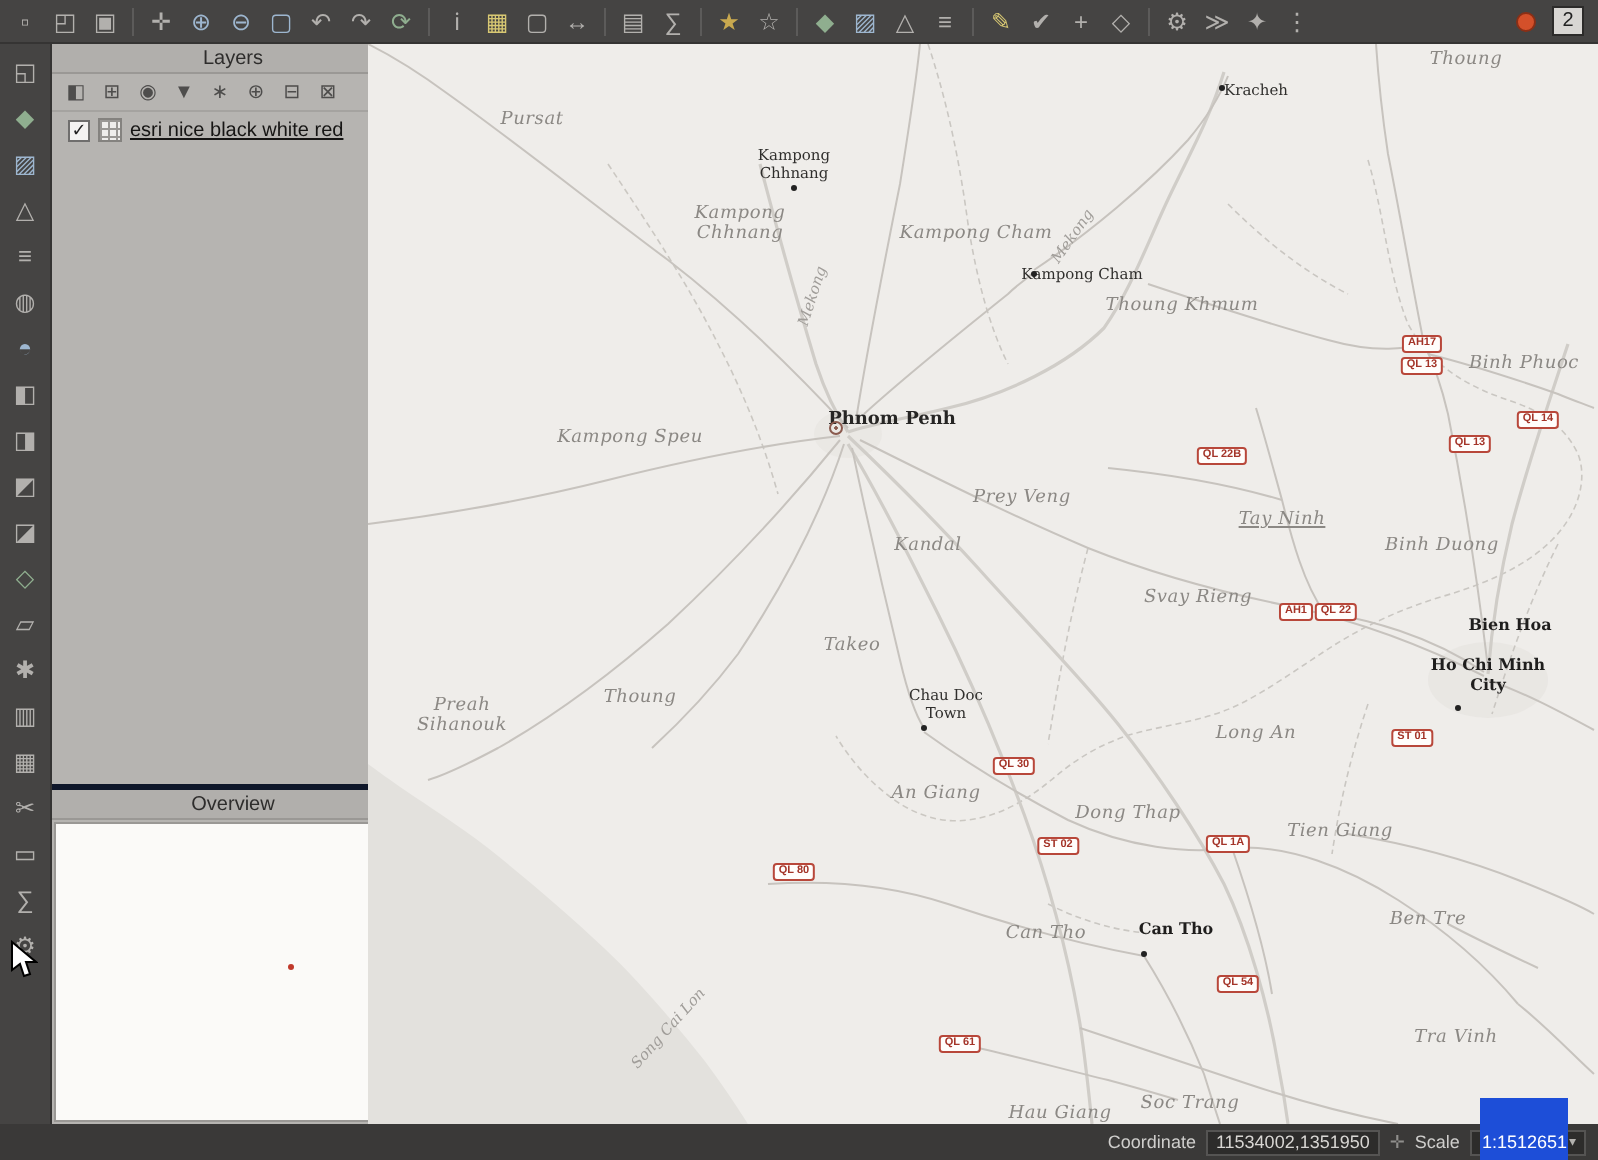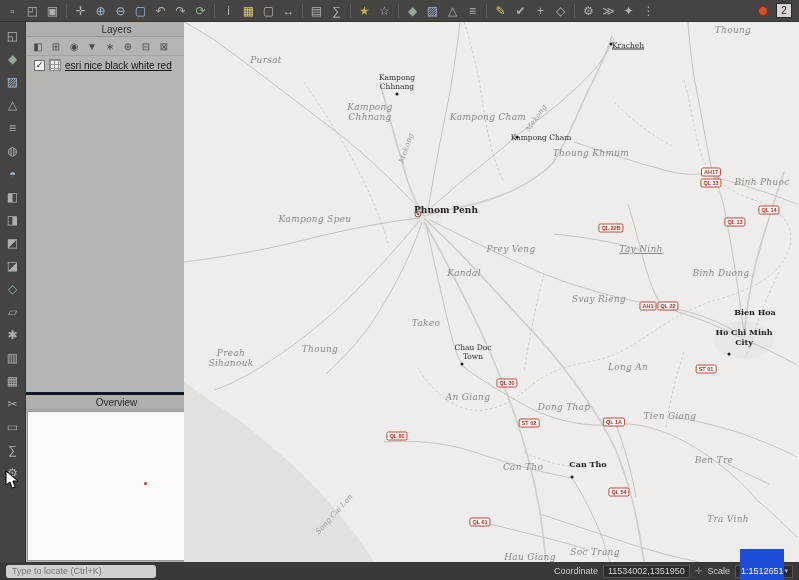--- a/index.html
+++ b/index.html
@@ -258,21 +258,21 @@
       </div>
       <div class="mlabel prov" style="left: 407px; top: 131px;">
         <div>Thoung Khmum</div>
       </div>
       <div class="mlabel prov" style="left: 578px; top: 160px;">
         <div>Binh Phuoc</div>
       </div>
       <div class="mlabel prov" style="left: 131px; top: 197px;">
         <div>Kampong Speu</div>
       </div>
-      <div class="mlabel prov" style="left: 457px; top: 227px; text-decoration: underline;">
+      <div class="mlabel prov" style="left: 457px; top: 238px; text-decoration: underline;">
         <div>Tay Ninh</div>
       </div>
       <div class="mlabel prov" style="left: 327px; top: 227px;">
         <div>Prey Veng</div>
       </div>
       <div class="mlabel prov" style="left: 280px; top: 251px;">
         <div>Kandal</div>
       </div>
       <div class="mlabel prov" style="left: 537px; top: 251px;">
         <div>Binh Duong</div>
@@ -310,21 +310,21 @@
       </div>
       <div class="mlabel prov" style="left: 346px; top: 503px; margin-top: 32px;">
         <div>Hau Giang</div>
       </div>
       <div class="mlabel prov" style="left: 504px; top: 497px; margin-left: 40px;">
         <div>Tra Vinh</div>
       </div>
       <div class="mlabel prov" style="left: 411px; top: 530px;">
         <div>Soc Trang</div>
       </div>
-      <div class="mlabel city" style="left: 444px; top: 23px; text-decoration: underline;">
+      <div class="mlabel city" style="left: 444px; top: 23px;">
         <div>Kracheh</div>
       </div>
       <div class="mlabel city" style="left: 213px; top: 60px;">
         <div>Kampong</div>
         <div>Chhnang</div>
       </div>
       <div class="mlabel city" style="left: 357px; top: 115px;">
         <div>Kampong Cham</div>
       </div>
       <div class="mlabel city" style="left: 289px; top: 330px;">
@@ -375,21 +375,20 @@
       <div class="mdot" style="left: 213px; top: 72px;"></div>
       <div class="mdot" style="left: 333px; top: 115px;"></div>
       <div class="mdot" style="left: 278px; top: 342px;"></div>
       <div class="mdot" style="left: 388px; top: 455px;"></div>
       <div class="mdot" style="left: 545px; top: 332px;"></div>
       <div class="mring" style="left: 234px; top: 192px;"></div>
     </div>
 </div>
 
 <div class="status-bar">
-  <input class="locate-box" placeholder="Type to locate (Ctrl+K)" style="">
   <span class="sb-right">
     <span>Coordinate</span>
     <span class="sb-field">11534002,1351950</span>
     <span class="sb-mini-icon">✛</span>
     <span>Scale</span>
     <span class="sb-field">
       <span class="sb-sel">1:1512651</span>
       <span class="sb-caret">▾</span>
     </span>
   </span>

